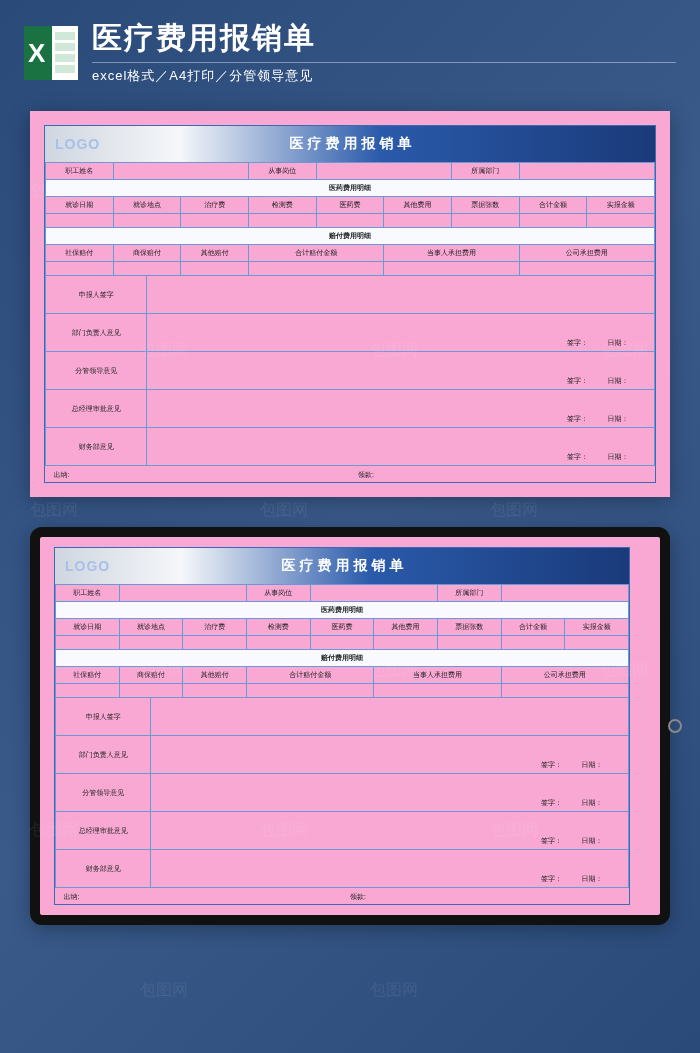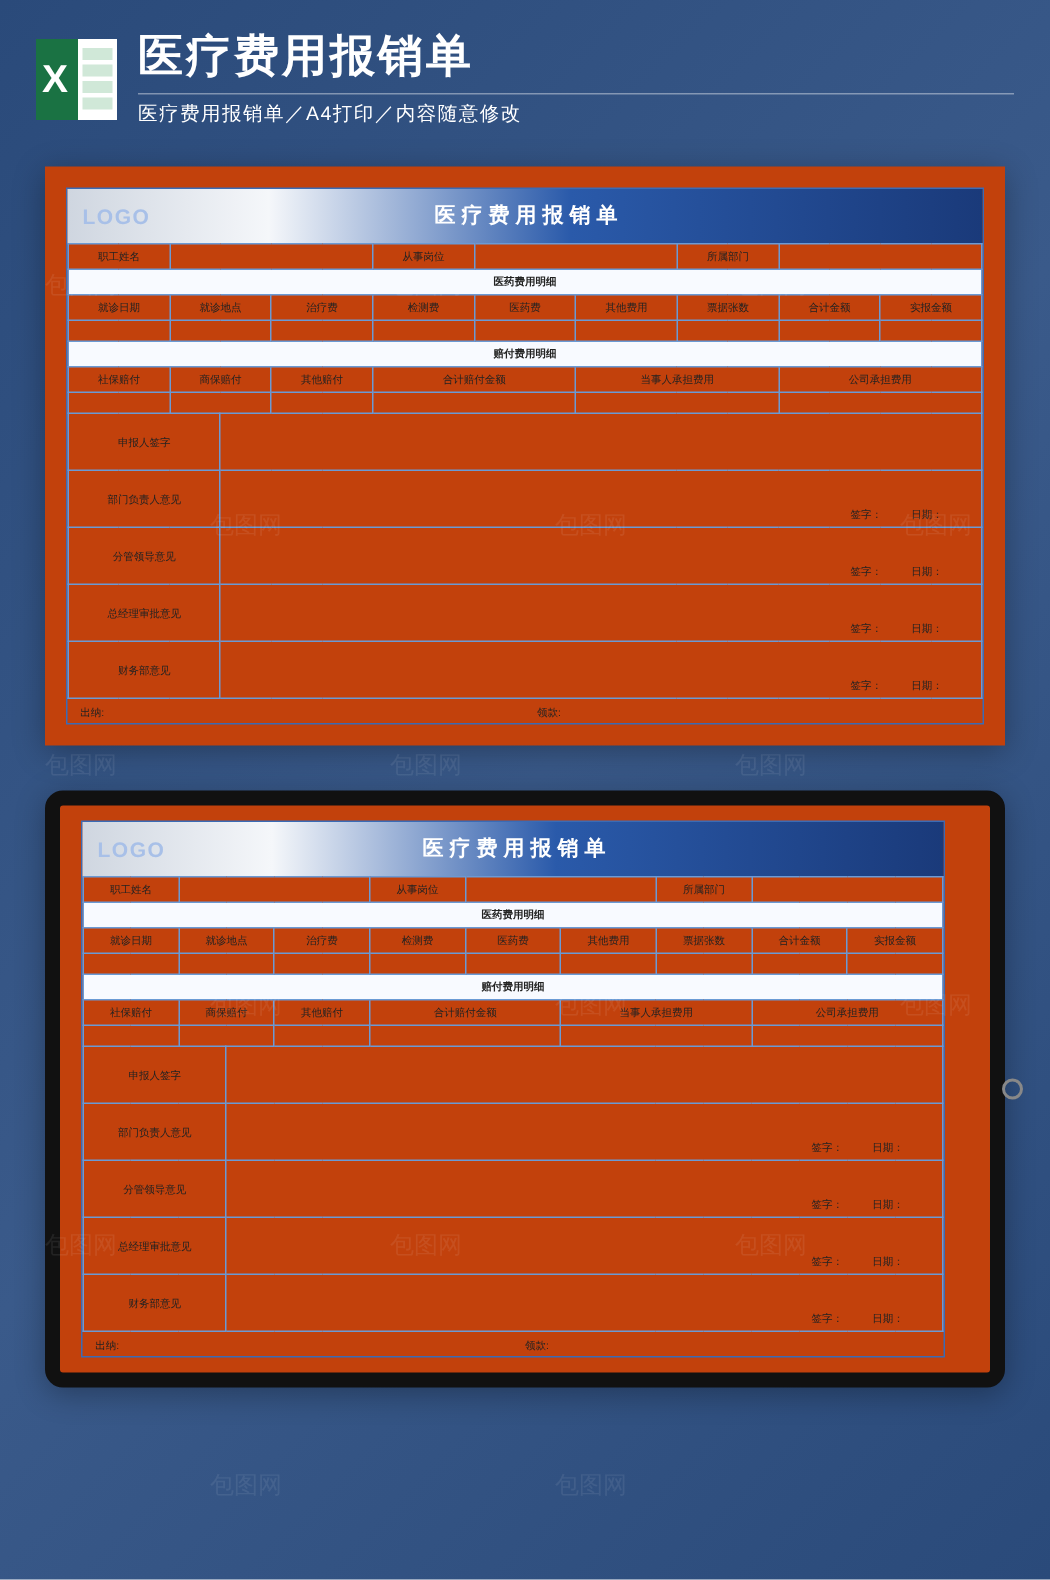--- a/index.html
+++ b/index.html
@@ -65,21 +65,21 @@
     line-height: 1.2;
   }
   .header-sub {
     font-size: 13px;
     margin-top: 6px;
     border-top: 1px solid rgba(255,255,255,0.4);
     padding-top: 4px;
     letter-spacing: 1px;
   }
   .preview {
-    background: #c2410c;
+    background: #f9a8d4;
     margin: 16px 30px;
     padding: 14px;
     box-shadow: 0 4px 20px rgba(0,0,0,0.3);
   }
   .preview.tablet {
     border-radius: 12px;
     border: 10px solid #111;
     padding: 10px 30px 10px 14px;
     position: relative;
     margin: 30px 30px;
@@ -179,21 +179,21 @@
     <div class="pages">
         <div></div>
         <div></div>
         <div></div>
         <div></div>
       </div>
     <div class="x">X</div>
   </div>
   <div class="header-text">
     <div class="header-title">医疗费用报销单</div>
-    <div class="header-sub">医疗费用报销单／A4打印／内容随意修改</div>
+    <div class="header-sub">excel格式／A4打印／分管领导意见</div>
   </div>
 </div>
 
 <div class="preview">
   <div class="form">
     <div class="form-banner">
       <span class="logo">LOGO</span>
       <span class="title">医疗费用报销单</span>
     </div>
     <table>

